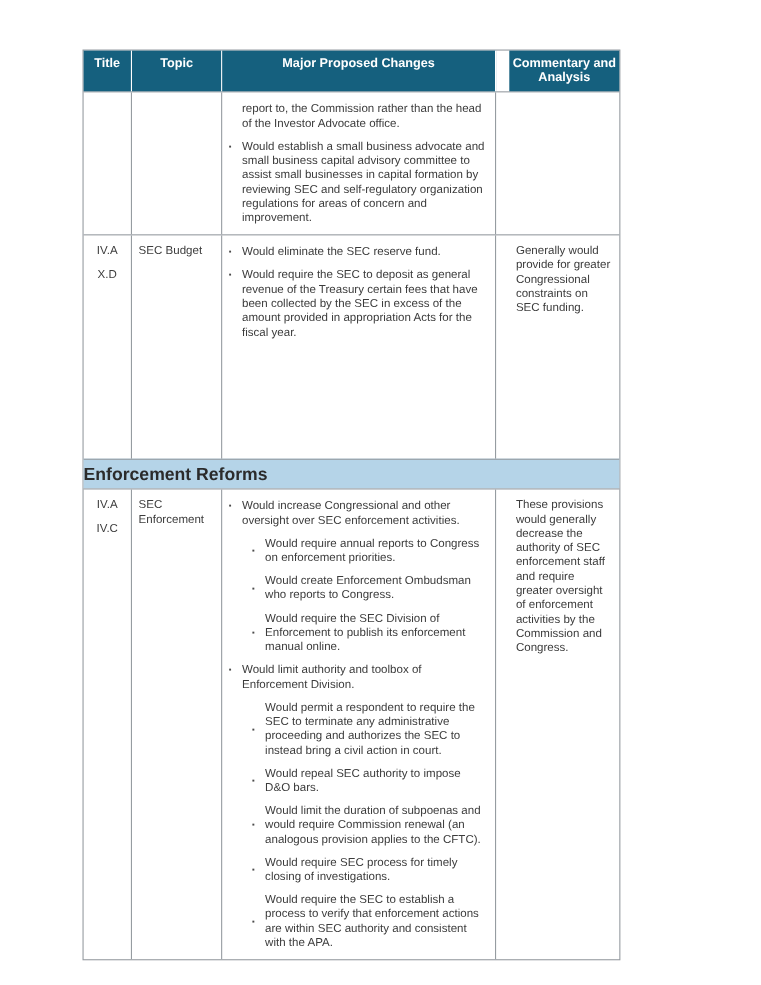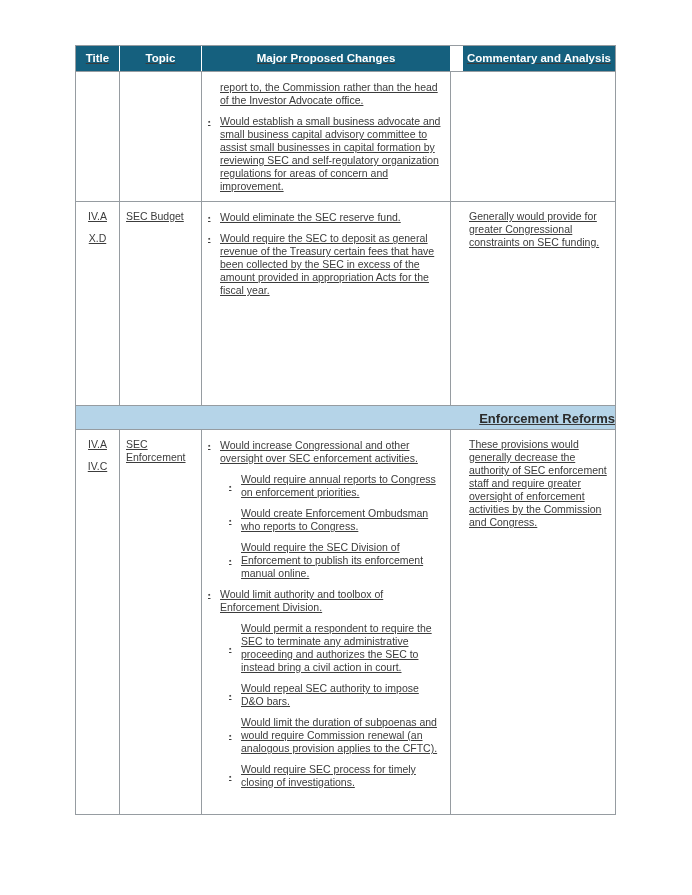--- a/index.html
+++ b/index.html
@@ -5,25 +5,24 @@
   html, body { margin: 0; padding: 0; }
   body {
     width: 692px; height: 895px;
     background: #ffffff;
     font-family: "Liberation Sans", sans-serif;
     color: #3c3c3c;
     position: relative;
   }
   .page { position: absolute; inset: 0; background: #ffffff; }
   .table {
-    position: absolute; left: 75px; top: 45px; width: 541px;
+    position: absolute; left: 75px; top: 45px; width: 489px;
     border: 1px solid #969ca1;
     box-sizing: border-box;
     background: #ffffff;
-    text-decoration: underline;
   }
   .row {
     display: grid;
     grid-template-columns: 44px 82px 249px auto;
     box-sizing: border-box;
   }
   .row + .row { border-top: 1px solid #969ca1; }
   .cell {
     box-sizing: border-box;
     border-right: 1px solid #969ca1;
@@ -67,22 +66,22 @@
   }
   .item-text { flex: 1; }
 
   .commentary-cell { padding: 8px 8px 8px 8px; line-height: 13.5px; }
 
   
   .section-row {
     display: block;
     background: #b5d4e8;
     min-height: 22px;
-    text-align: right;
-    font-size: 13px;
+    text-align: left;
+    font-size: 16px;
     font-weight: bold;
     color: #2b2b2b;
     padding: 5px 0 3px 0;
     box-sizing: border-box;
   }
 </style>
 </head>
 <body>
 
 <div class="page">
@@ -167,18 +166,22 @@
           <span class="item-text">Would repeal SEC authority to impose D&amp;O bars.</span>
         </div>
         <div class="item l2">
           <span class="bullet">▪</span>
           <span class="item-text">Would limit the duration of subpoenas and would require Commission renewal (an analogous provision applies to the CFTC).</span>
         </div>
         <div class="item l2">
           <span class="bullet">▪</span>
           <span class="item-text">Would require SEC process for timely closing of investigations.</span>
         </div>
+        <div class="item l2">
+          <span class="bullet">▪</span>
+          <span class="item-text">Would require the SEC to establish a process to verify that enforcement actions are within SEC authority and consistent with the APA.</span>
+        </div>
       </div>
       <div class="cell commentary-cell">These provisions would generally decrease the authority of SEC enforcement staff and require greater oversight of enforcement activities by the Commission and Congress.</div>
     </div>
 
   </div>
 </div>
 
 </body></html>

